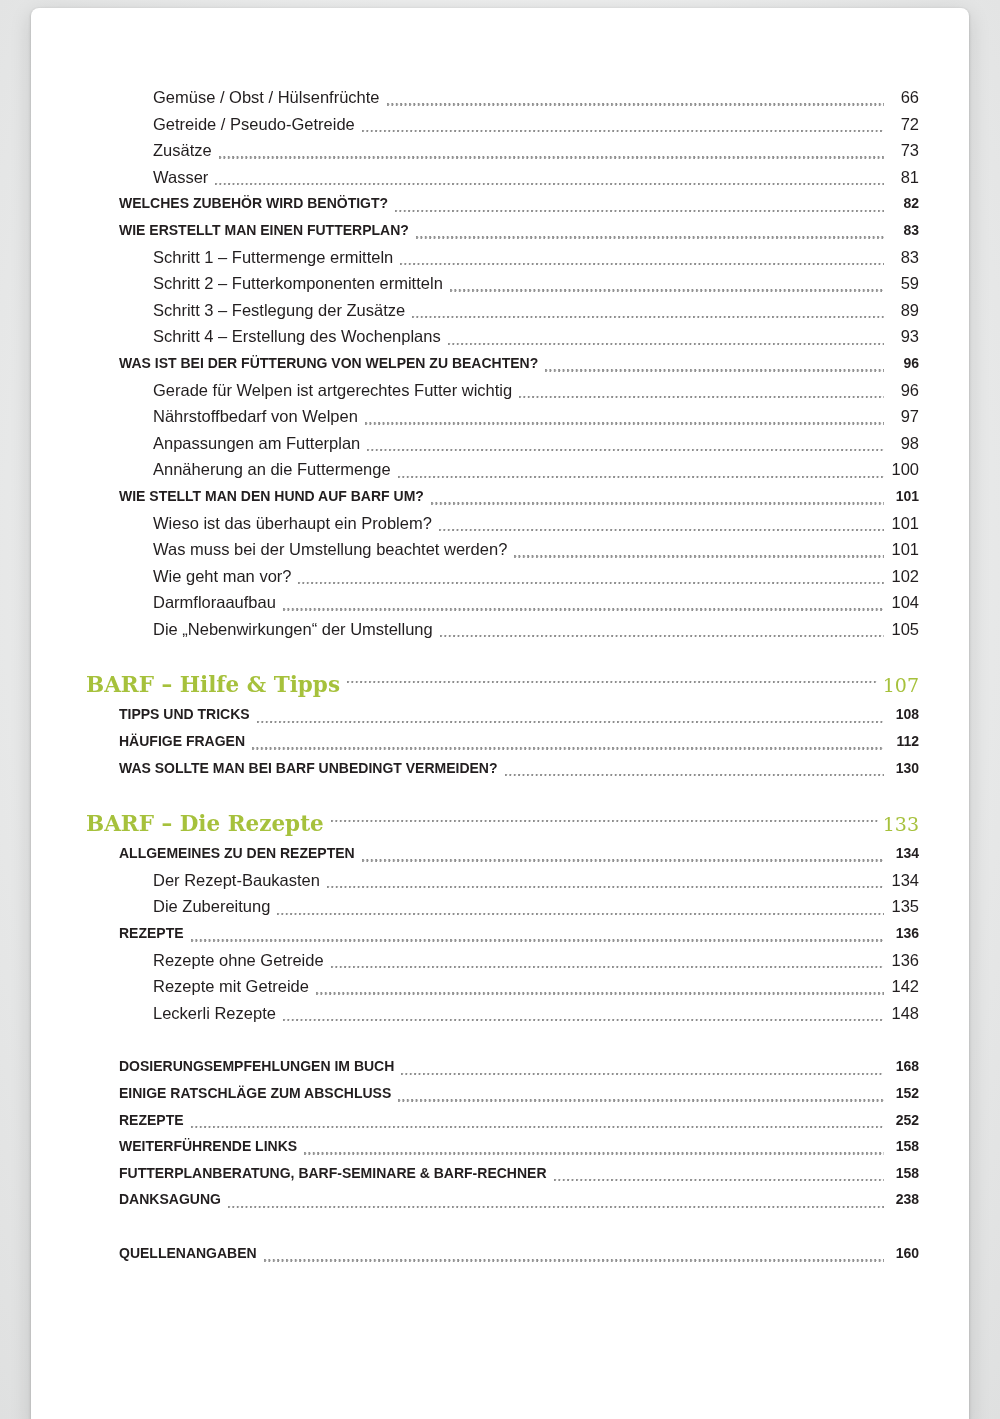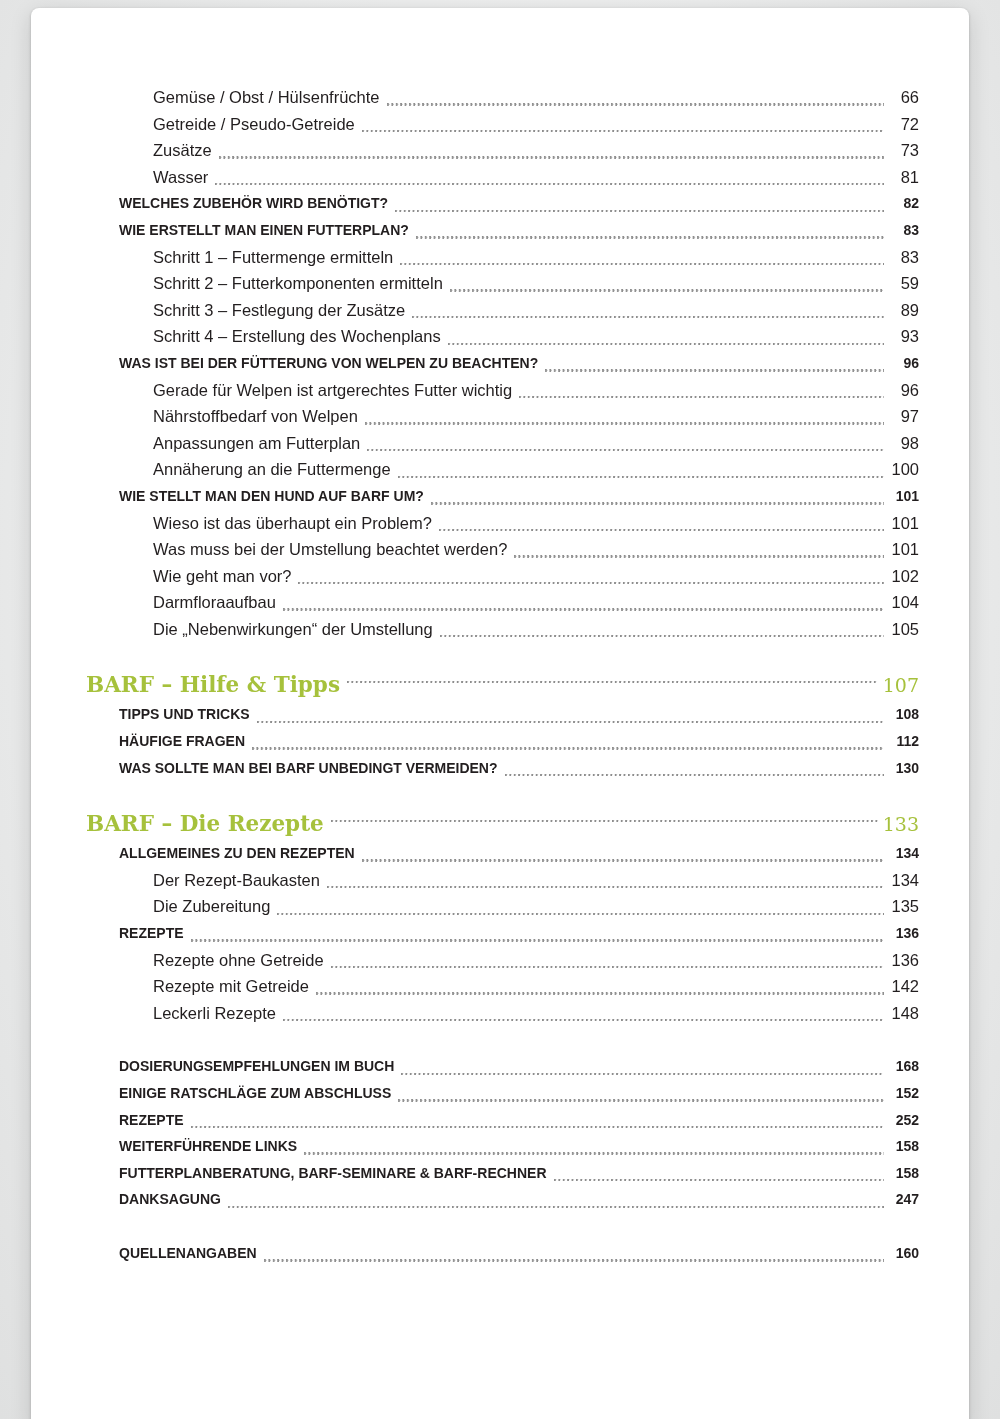--- a/index.html
+++ b/index.html
@@ -274,21 +274,21 @@
             <span class="toc-page">158</span>
           </div>
           <div class="toc-row level-sec">
             <span class="toc-label">FUTTERPLANBERATUNG, BARF-SEMINARE &amp; BARF-RECHNER</span>
             <span class="toc-dots"></span>
             <span class="toc-page">158</span>
           </div>
           <div class="toc-row level-sec">
             <span class="toc-label">DANKSAGUNG</span>
             <span class="toc-dots"></span>
-            <span class="toc-page">247</span>
+            <span class="toc-page">238</span>
           </div>
         </div>
         <div class="toc-block">
           <div class="toc-row level-sec">
             <span class="toc-label">QUELLENANGABEN</span>
             <span class="toc-dots"></span>
             <span class="toc-page">160</span>
           </div>
         </div>
       </div>

